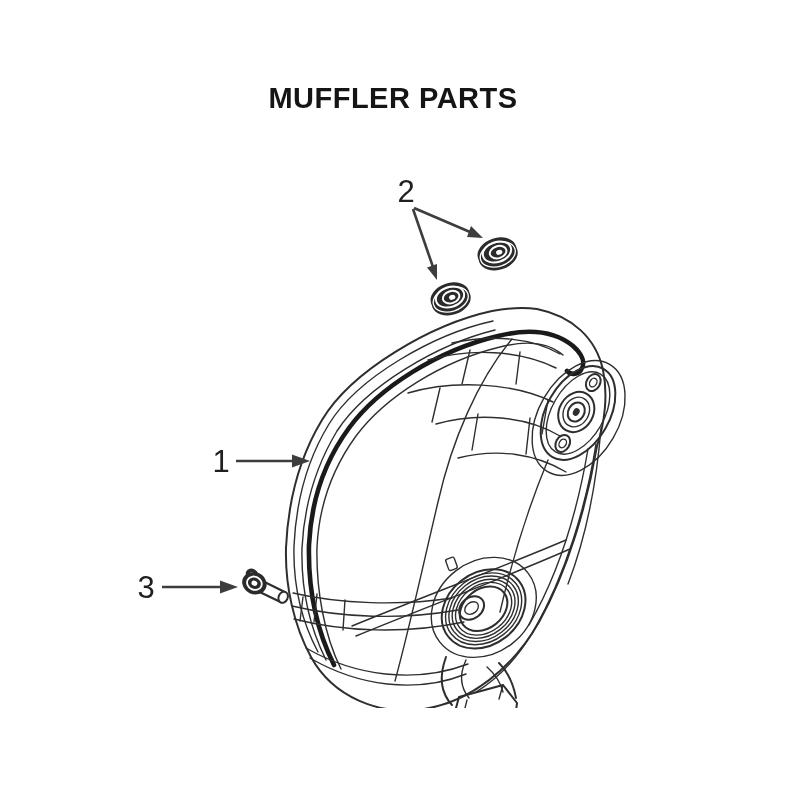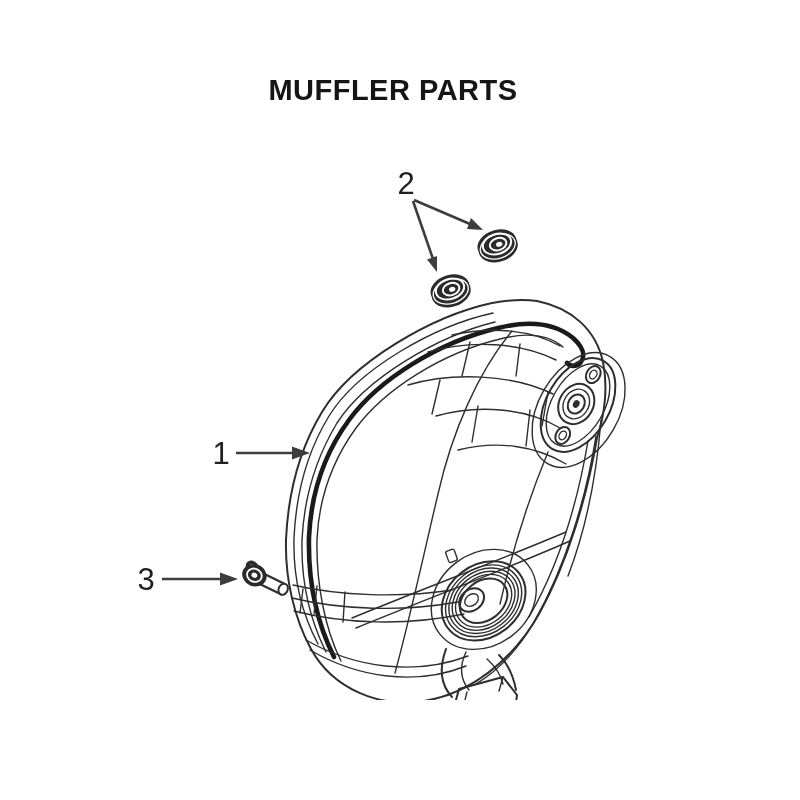--- a/index.html
+++ b/index.html
@@ -2,20 +2,21 @@
 <html><head>
 <meta charset="utf-8">
 <style>
   html,body{margin:0;padding:0;background:#ffffff;}
   .canvas{
     position:relative;
     width:800px;height:700px;
     background:#ffffff;
     font-family:"Liberation Sans",sans-serif;
     overflow:hidden;
+    margin-top:8px;
   }
   .title{
     position:absolute;
     top:74px;left:0;width:786px;
     text-align:center;
     font-weight:bold;
     font-size:29px;
     letter-spacing:0.5px;
     color:#151515;
   }

